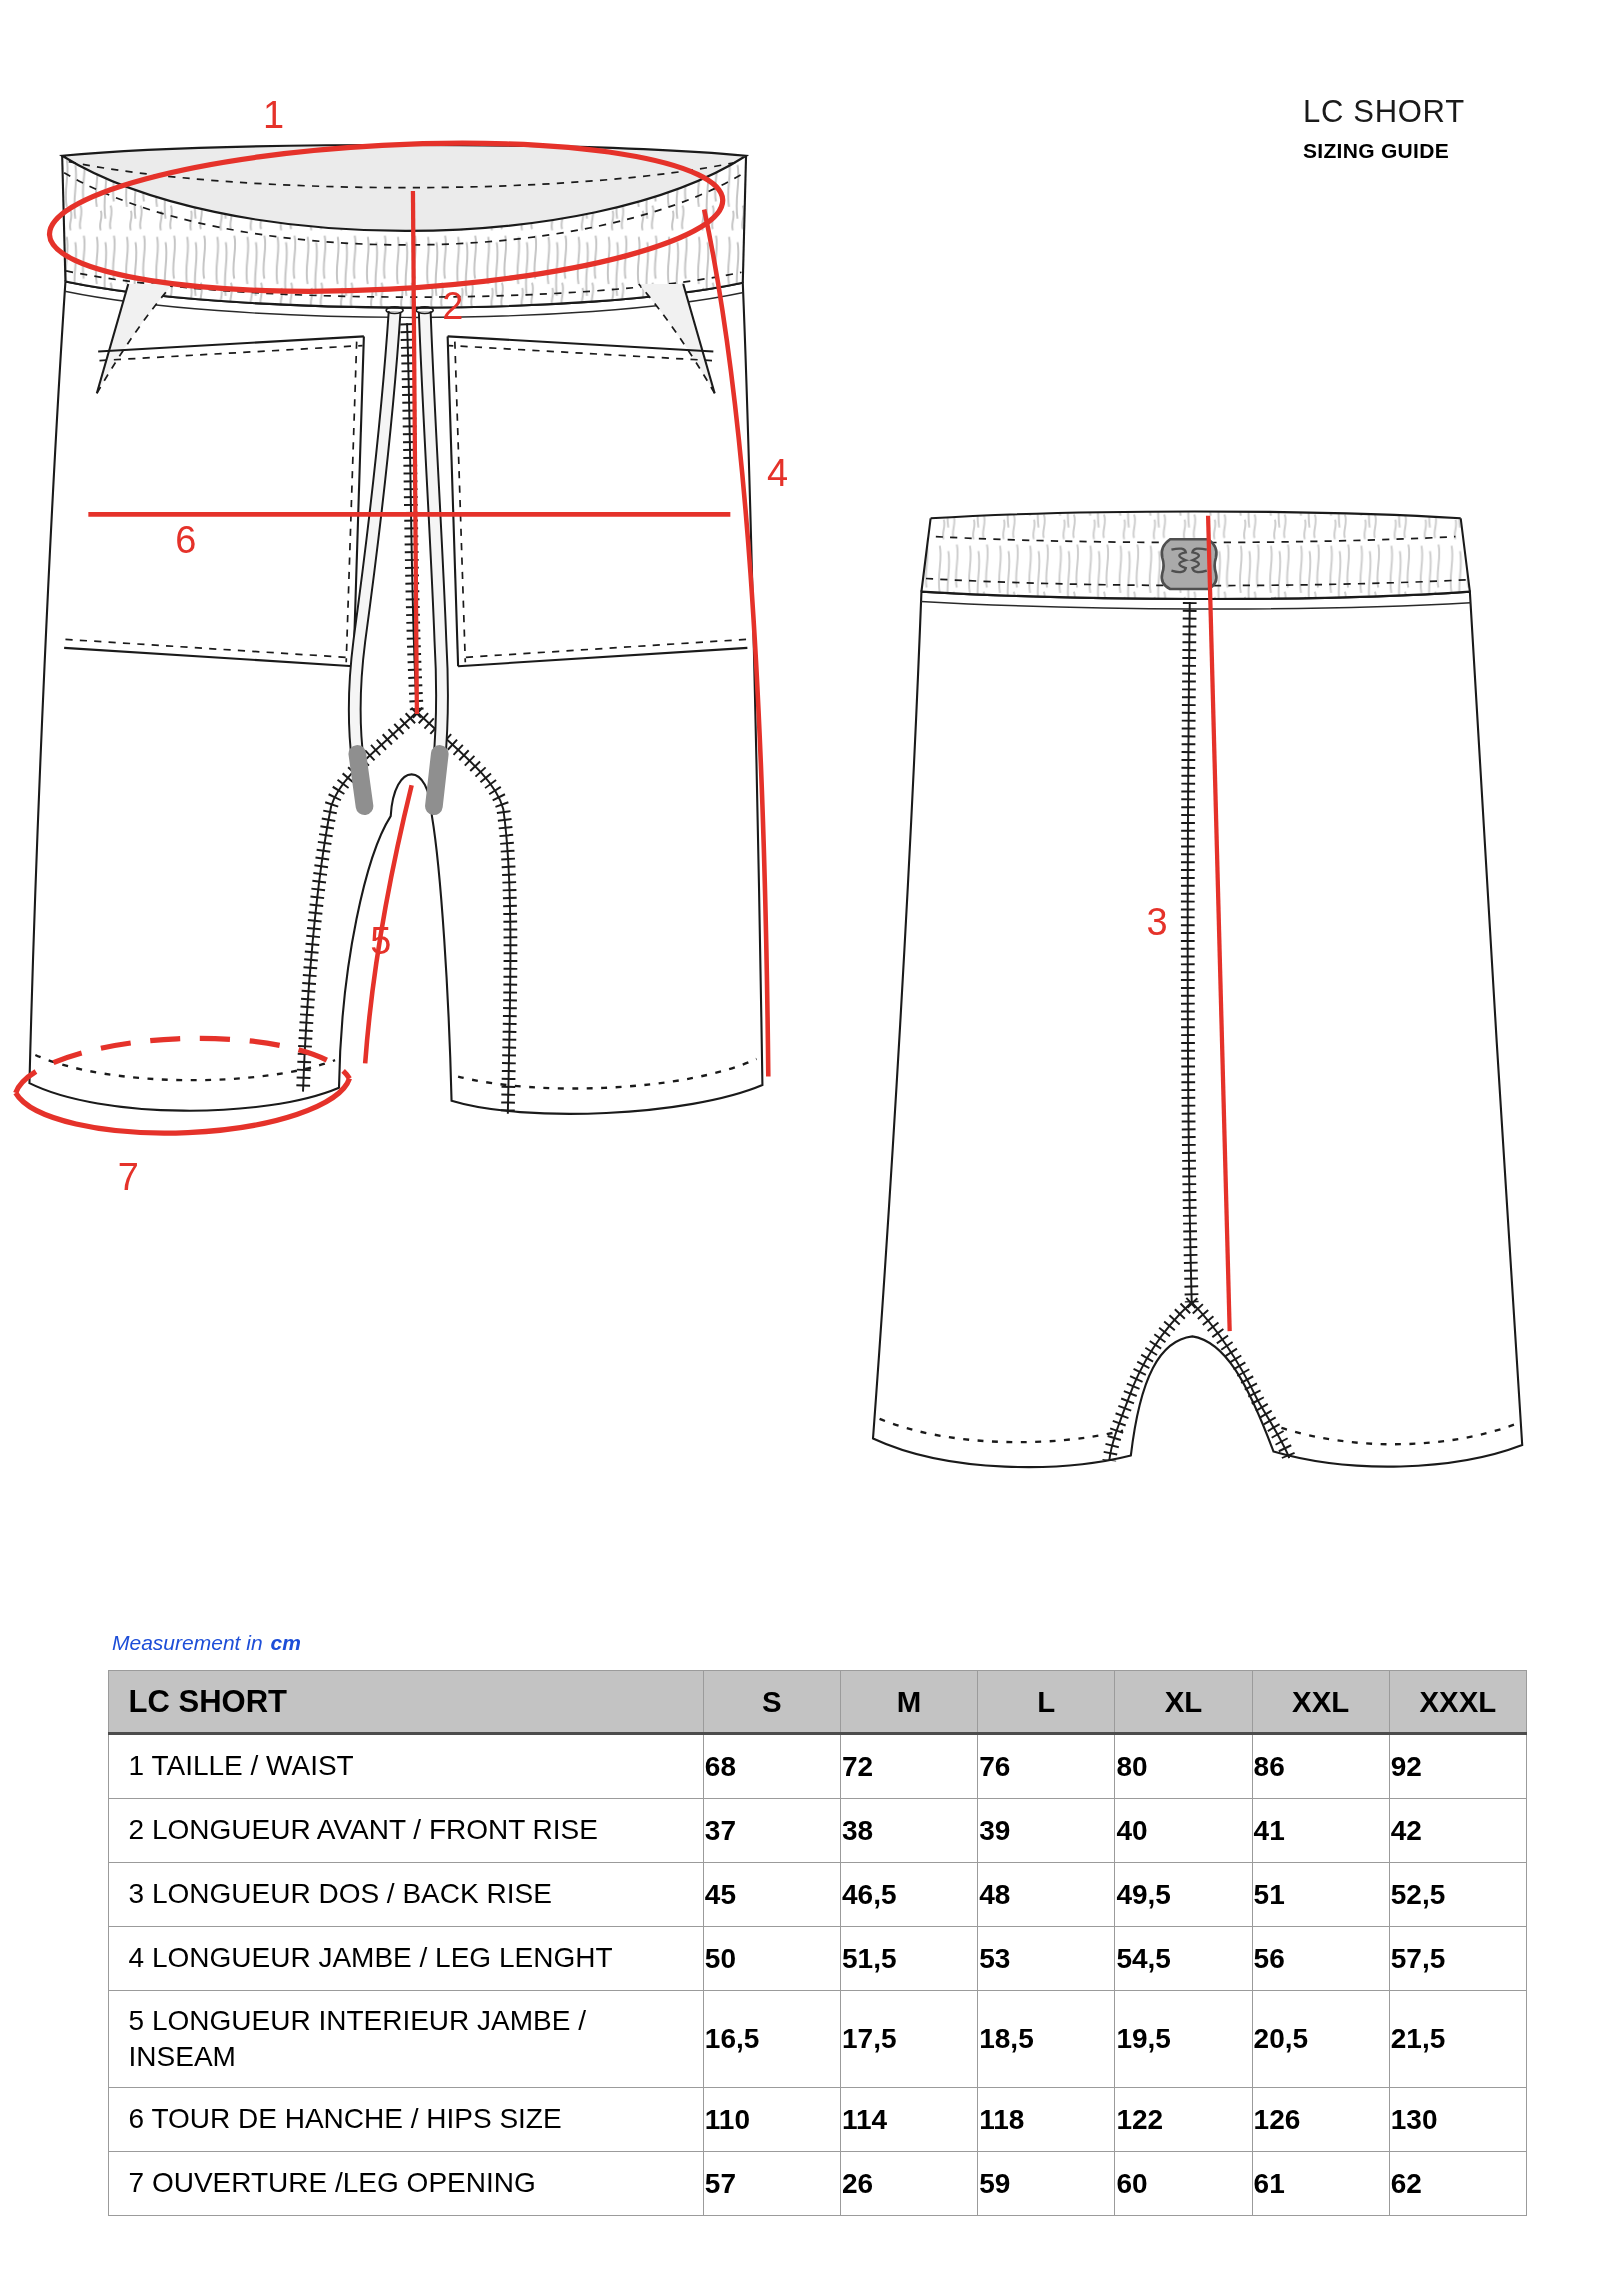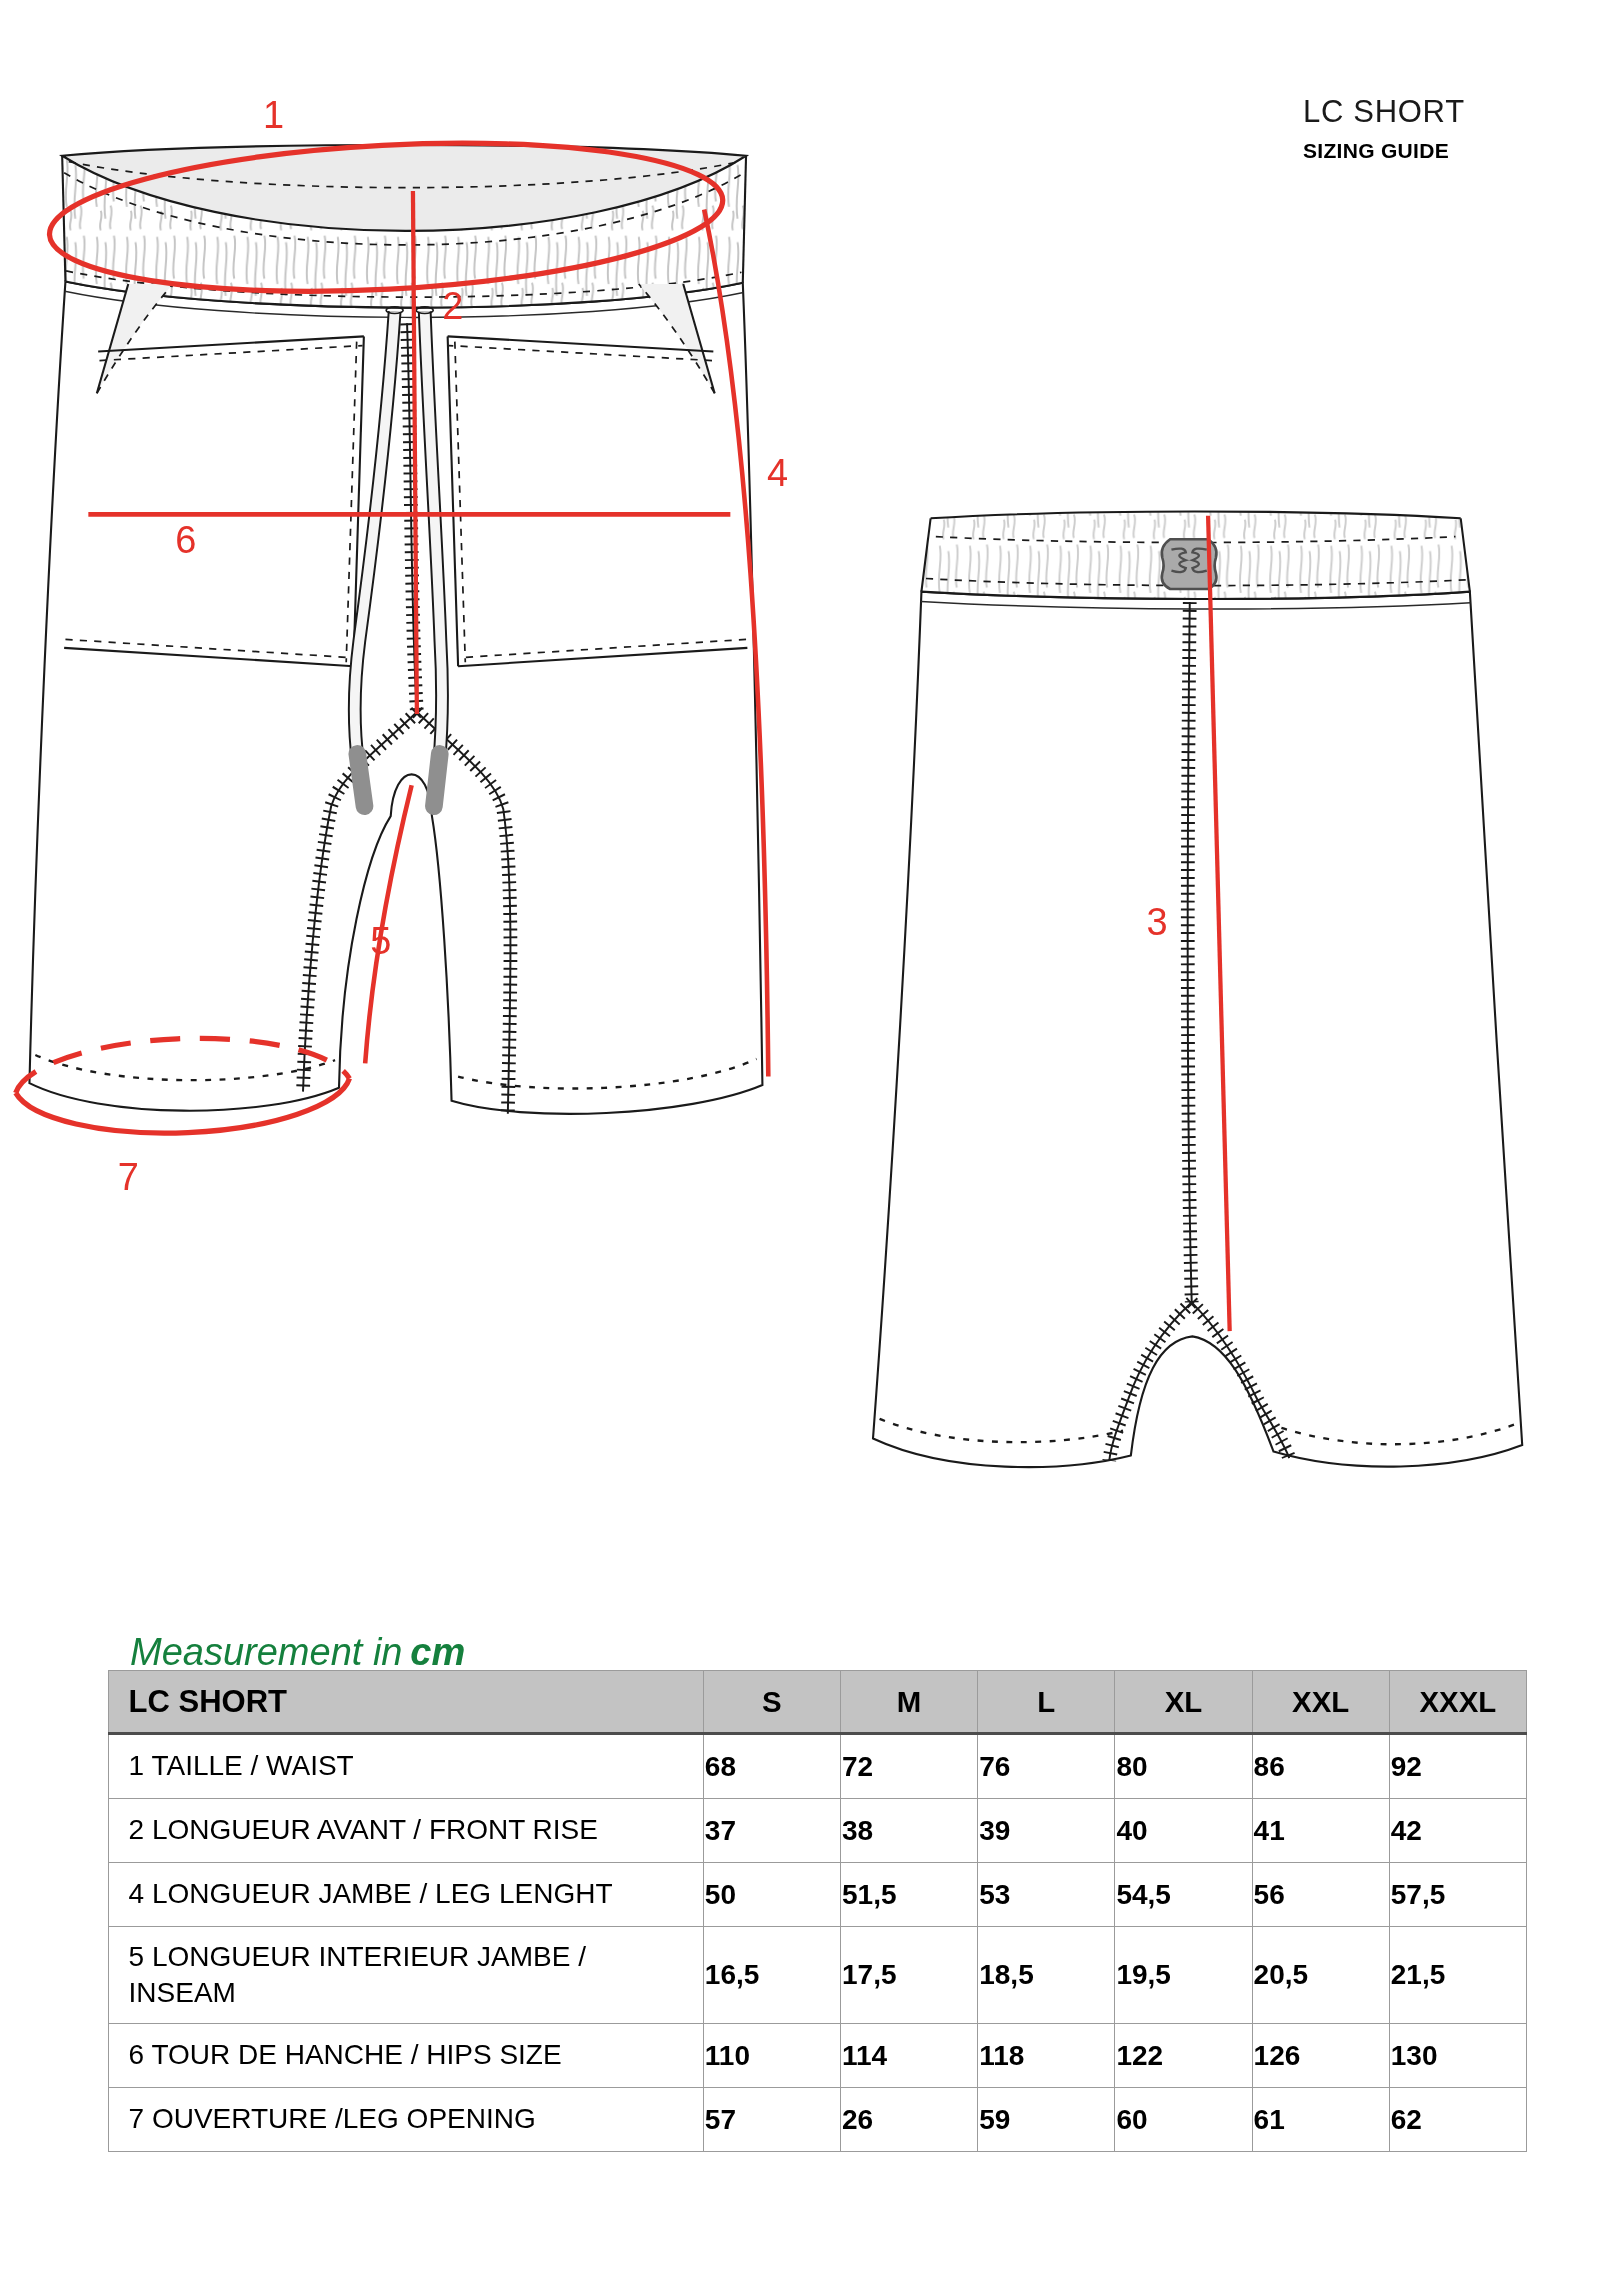--- a/index.html
+++ b/index.html
@@ -21,21 +21,21 @@
   .ln{fill:none;stroke:#1a1a1a;stroke-width:3.2px;}
   .thin{fill:none;stroke:#2a2a2a;stroke-width:2.2px;}
   .dash{fill:none;stroke:#1a1a1a;stroke-width:2.6px;stroke-dasharray:11 11;}
   .hemdash{fill:none;stroke:#1a1a1a;stroke-width:3.6px;stroke-dasharray:9 13;}
   .tickbase{fill:none;stroke:#1a1a1a;stroke-width:3px;}
   .tick{fill:none;stroke:#1a1a1a;stroke-width:21px;stroke-dasharray:3 9;}
   .redline{fill:none;stroke:#e5322a;stroke-width:6.5px;}
   .redlbl{fill:#e5322a;stroke:none;font-family:"Liberation Sans","DejaVu Sans",sans-serif;
           font-size:58px;font-weight:500;text-anchor:middle;}
   
-  .note{position:absolute;left:130px;top:1631px;font-style:italic;font-size:38px;color:#15803d;}
+  .note{position:absolute;left:112px;top:1631px;font-style:italic;font-size:21px;color:#1d4ed8;}
   .note b{margin-left:7.9px;font-weight:700;}
   
   .size-table{
     position:absolute;left:108px;top:1670px;width:1419px;
     border-collapse:collapse;table-layout:fixed;
   }
   .size-table col.label-col{width:594px;}
   .size-table col.size-col{width:137px;}
   .size-table th,.size-table td{
     border:1.3px solid #9b9b9b;
@@ -254,20 +254,29 @@
       <tr>
         <td class="rlabel">2 LONGUEUR AVANT / FRONT RISE</td>
         <td class="val">37</td>
         <td class="val">38</td>
         <td class="val">39</td>
         <td class="val">40</td>
         <td class="val">41</td>
         <td class="val">42</td>
       </tr>
       <tr>
+        <td class="rlabel">3 LONGUEUR DOS / BACK RISE</td>
+        <td class="val">45</td>
+        <td class="val">46,5</td>
+        <td class="val">48</td>
+        <td class="val">49,5</td>
+        <td class="val">51</td>
+        <td class="val">52,5</td>
+      </tr>
+      <tr>
         <td class="rlabel">4 LONGUEUR JAMBE / LEG LENGHT</td>
         <td class="val">50</td>
         <td class="val">51,5</td>
         <td class="val">53</td>
         <td class="val">54,5</td>
         <td class="val">56</td>
         <td class="val">57,5</td>
       </tr>
       <tr class="tall">
         <td class="rlabel">5 LONGUEUR INTERIEUR JAMBE / INSEAM</td>

